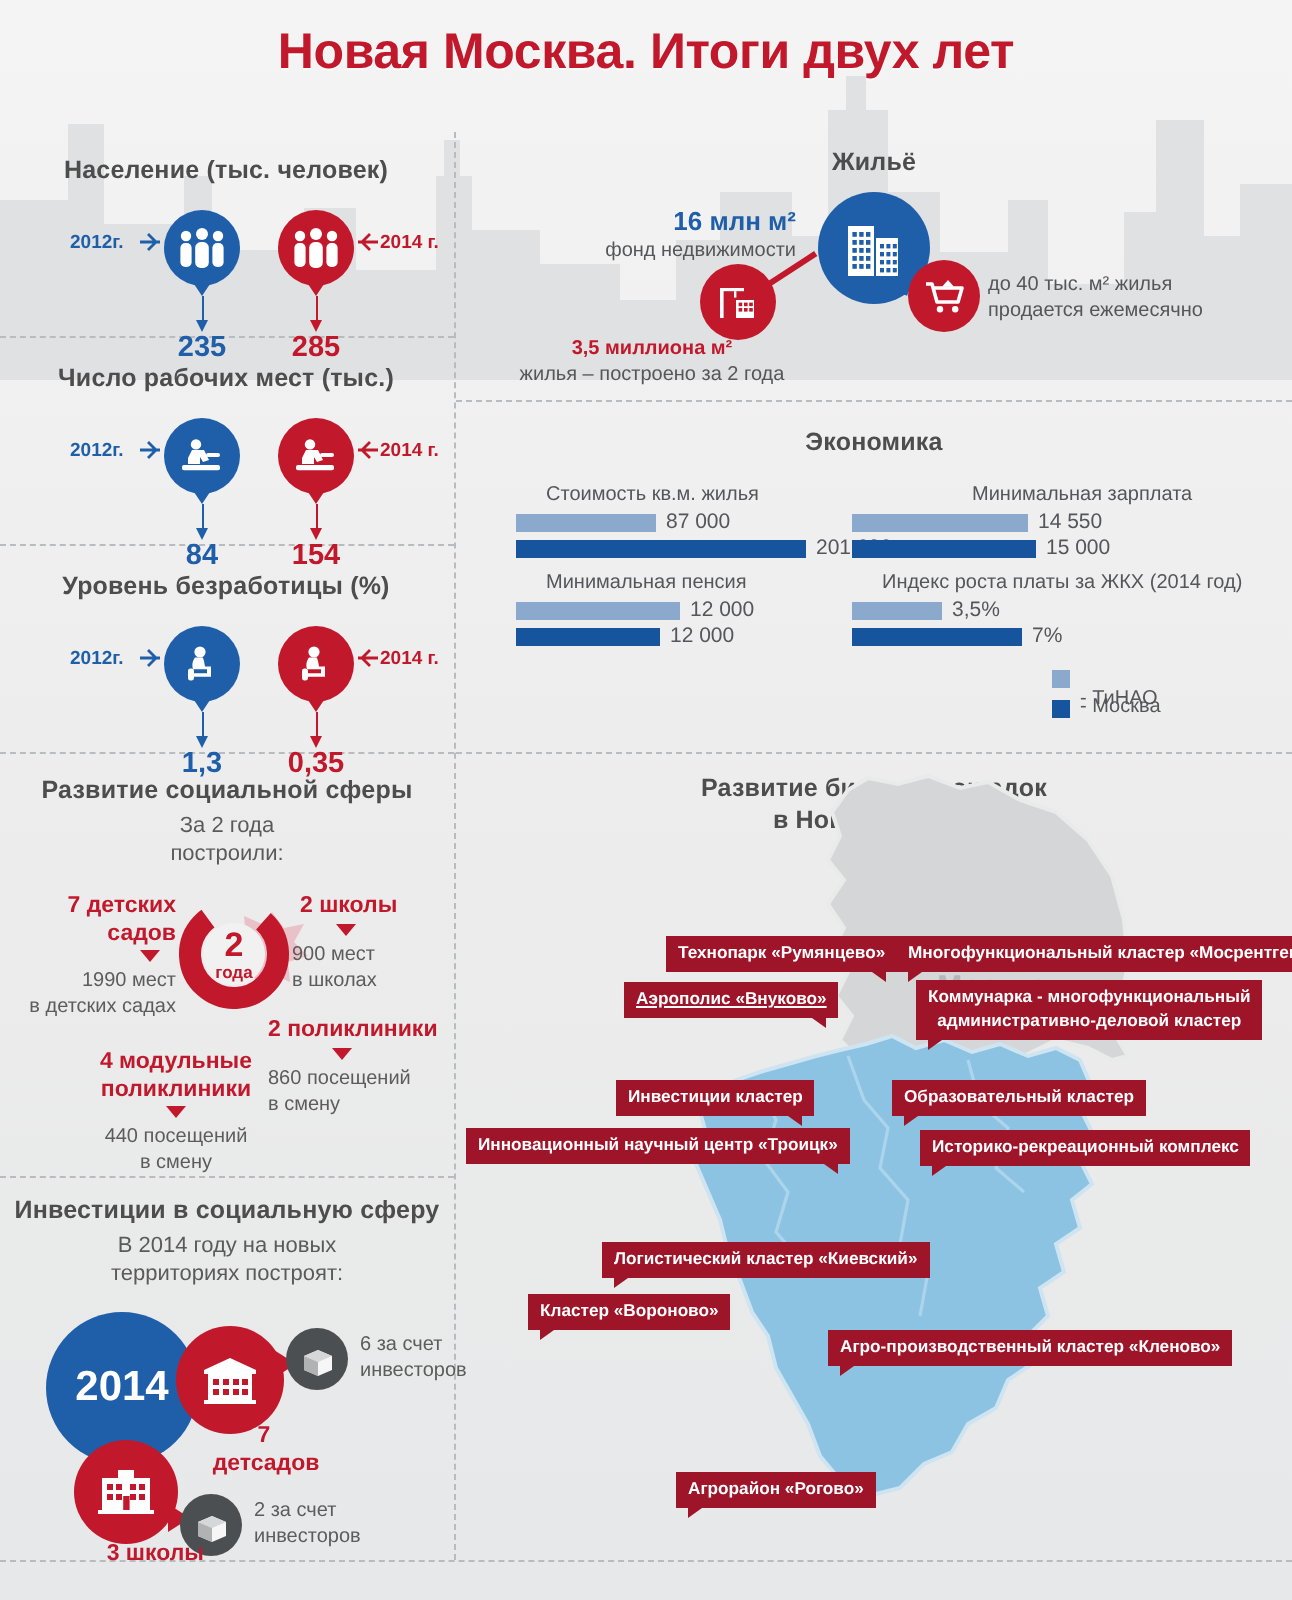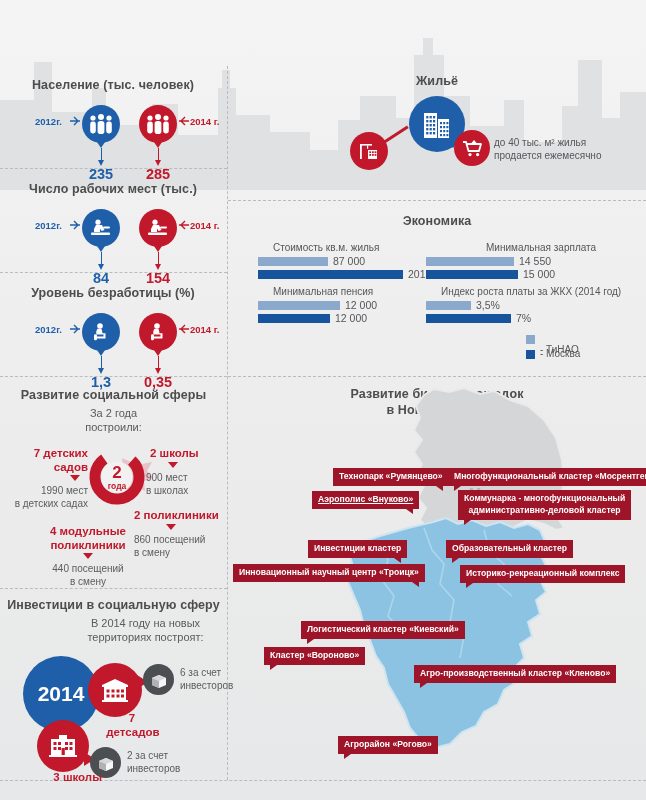--- a/index.html
+++ b/index.html
@@ -131,20 +131,21 @@
       <rect x="470" y="126" width="34" height="64"></rect>
       <rect x="504" y="100" width="20" height="90"></rect>
       <rect x="524" y="142" width="38" height="48"></rect>
       <rect x="562" y="106" width="16" height="84"></rect>
       <rect x="578" y="60" width="24" height="130"></rect>
       <rect x="602" y="118" width="18" height="72"></rect>
       <rect x="620" y="92" width="26" height="98"></rect>
     </g>
   </svg>
 
+  <div class="title">Новая Москва. Итоги двух лет</div>
 
   <div class="vline" style="left:227px;top:66px;height:714px;"></div>
   <div class="hline" style="left:0;top:168px;width:227px;"></div>
   <div class="hline" style="left:0;top:272px;width:227px;"></div>
   <div class="hline" style="left:0;top:376px;width:227px;"></div>
   <div class="hline" style="left:0;top:588px;width:227px;"></div>
   <div class="hline" style="left:228px;top:200px;width:418px;"></div>
   <div class="hline" style="left:228px;top:376px;width:418px;"></div>
   <div class="hline" style="left:0;top:780px;width:646px;"></div>
 
@@ -349,21 +350,29 @@
       <svg width="22" height="22" viewBox="0 0 22 22">
         <g fill="#ffffff">
           <path d="M2 5 L5 5 L7.5 14 L18 14 L20 7 L6 7" stroke="#ffffff" stroke-width="1.8" fill="none" stroke-linejoin="round"></path>
           <circle cx="9" cy="17.6" r="1.6"></circle>
             <circle cx="16.6" cy="17.6" r="1.6"></circle>
           <path d="M13 3 L16 6.4 L10 6.4 Z"></path>
         </g>
       </svg>
     </div>
 
-
+    <div class="txt" style="left:18px;top:30px;width:152px;text-align:right;">
+      <b>16 млн м²</b><br>
+      <span>фонд недвижимости</span>
+    </div>
+
+    <div class="txt" style="left:0;top:94px;width:196px;text-align:center;">
+      <span class="big-r">3,5 миллиона м²</span><br>
+      <span>жилья – построено за 2 года</span>
+    </div>
 
     <div class="txt" style="left:266px;top:62px;width:150px;">
       <span>до 40 тыс. м² жилья</span><br>
       <span>продается ежемесячно</span>
     </div>
   </div>
 
   <div style="position:absolute;left:228px;top:214px;width:418px;height:160px;">
     <div class="sec-h" style="left:0;top:0;width:418px;">Экономика</div>
 
@@ -462,21 +471,21 @@
       <div class="ss-tri" style="left:83px;top:165px;"></div>
       <div class="ss-sub" style="left:38px;top:174px;width:100px;text-align:center;">
         <span>440 посещений</span><br>
         <span>в смену</span>
       </div>
     </div>
   </div>
 
   <div style="position:absolute;left:0;top:598px;width:227px;height:182px;">
     <div class="sec-h" style="left:0;top:0;width:227px;">Инвестиции в социальную сферу</div>
-    <div class="sec-sub" style="left:0;top:18px;width:227px;padding-left:32px;">
+    <div class="sec-sub" style="left:0;top:18px;width:227px;">
       <span>В 2014 году на новых</span><br>
       <span>территориях построят:</span>
     </div>
 
     <div style="position:absolute;left:23px;top:58px;width:76px;height:76px;">
       <div class="circ blue" style="left:0;top:0;width:76px;height:76px;">
         <span style="color:#fff;font-size:21px;font-weight:bold;">2014</span>
       </div>
       <div style="position:absolute;right:-7px;top:24px;width:0;height:0;border-top:8px solid transparent;border-bottom:8px solid transparent;border-left:12px solid #1f5fa9;"></div>
       <div style="position:absolute;left:24px;bottom:-9px;width:0;height:0;border-left:8px solid transparent;border-right:8px solid transparent;border-top:12px solid #1f5fa9;"></div>

